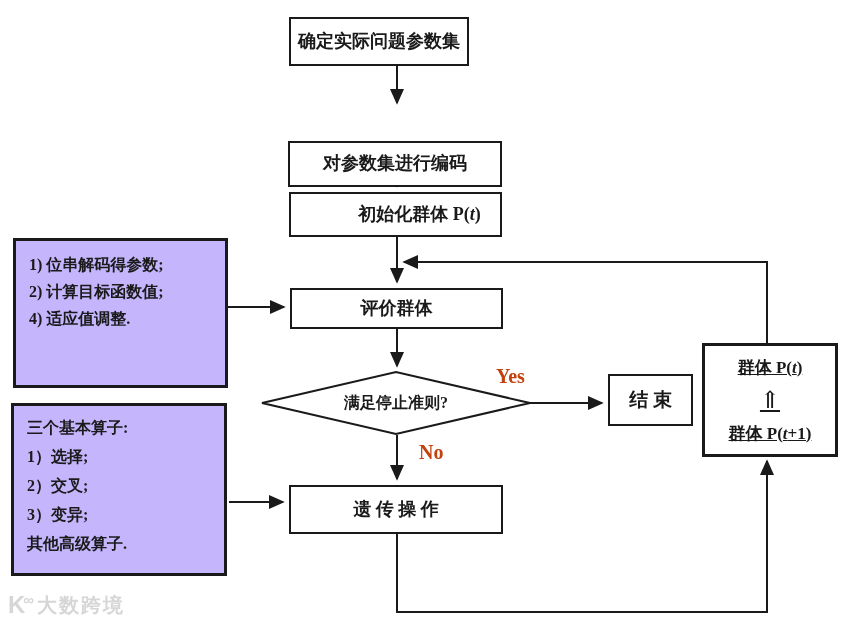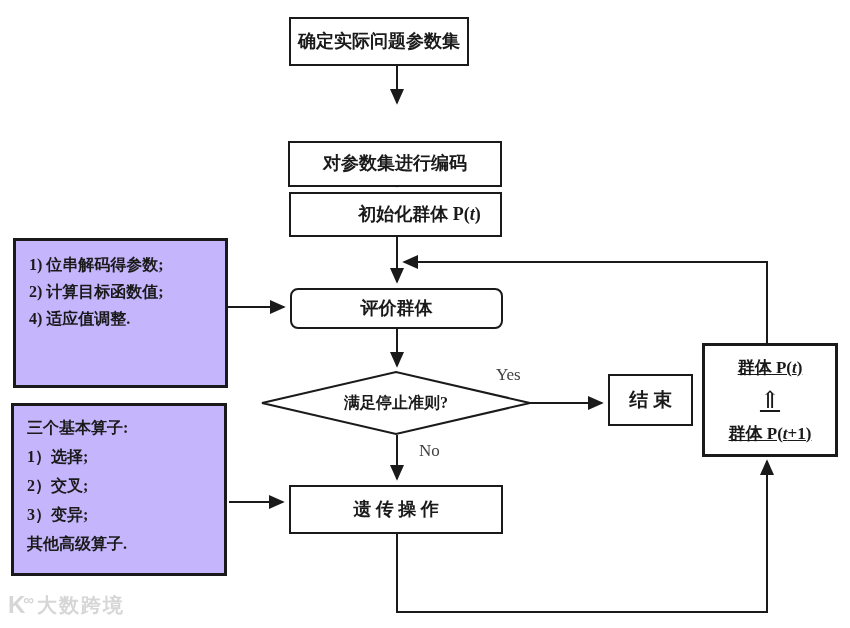--- a/index.html
+++ b/index.html
@@ -43,23 +43,23 @@
     flex-direction: column;
     align-items: center;
     justify-content: space-evenly;
     font-weight: bold;
     font-size: 17px;
     text-decoration: underline;
   }
   .pop-box .up-arrow { font-size: 24px; line-height: 1; font-weight: normal; }
   .free-label {
     position: absolute;
-    font-size: 17px;
-    font-weight: normal;
-    color: #404040;
+    font-size: 20px;
+    font-weight: bold;
+    color: #c2410c;
   }
   .decision-label {
     position: absolute;
     left: 296px; top: 393px; width: 200px;
     text-align: center;
     font-weight: bold;
     font-size: 16px;
   }
   .it { font-style: italic; }
   .watermark {
@@ -109,21 +109,21 @@
   </div>
 
   <div class="box" style="left:288px; top:109px; width:214px; height:46px;margin-top:32px;">
     <span>对参数集进行编码</span>
   </div>
 
   <div class="box" style="left:289px; top:192px; width:213px; height:45px;padding-left:48px;">
     <span><span>初始化群体 P(</span><span class="it">t</span><span>)</span></span>
   </div>
 
-  <div class="box" style="left:290px; top:288px; width:213px; height:41px;border-radius:8px;">
+  <div class="box" style="left:290px; top:288px; width:213px; height:41px;">
     <span>评价群体</span>
   </div>
 
   <div class="decision-label">满足停止准则?</div>
 
   <div class="free-label" style="left:496px; top:365px;">Yes</div>
   <div class="free-label" style="left:419px; top:441px;">No</div>
 
   <div class="box" style="left:608px; top:374px; width:85px; height:52px; font-size:19px;">
     <span>结 束</span>

